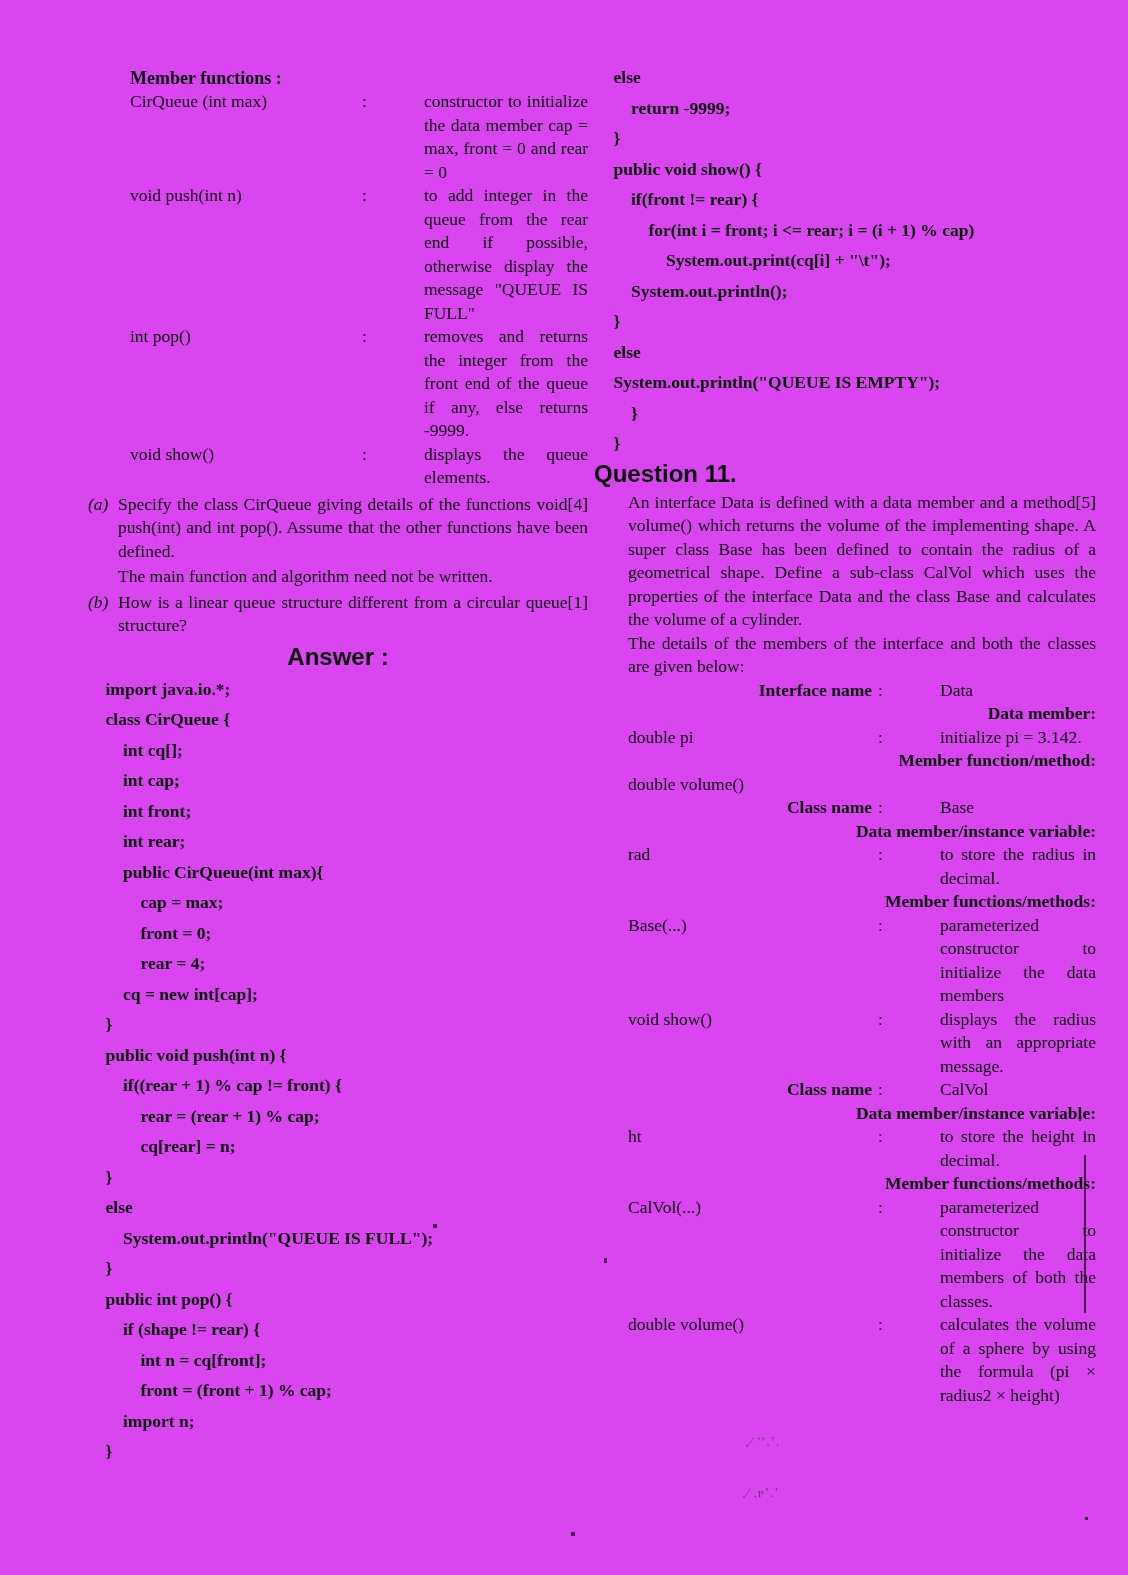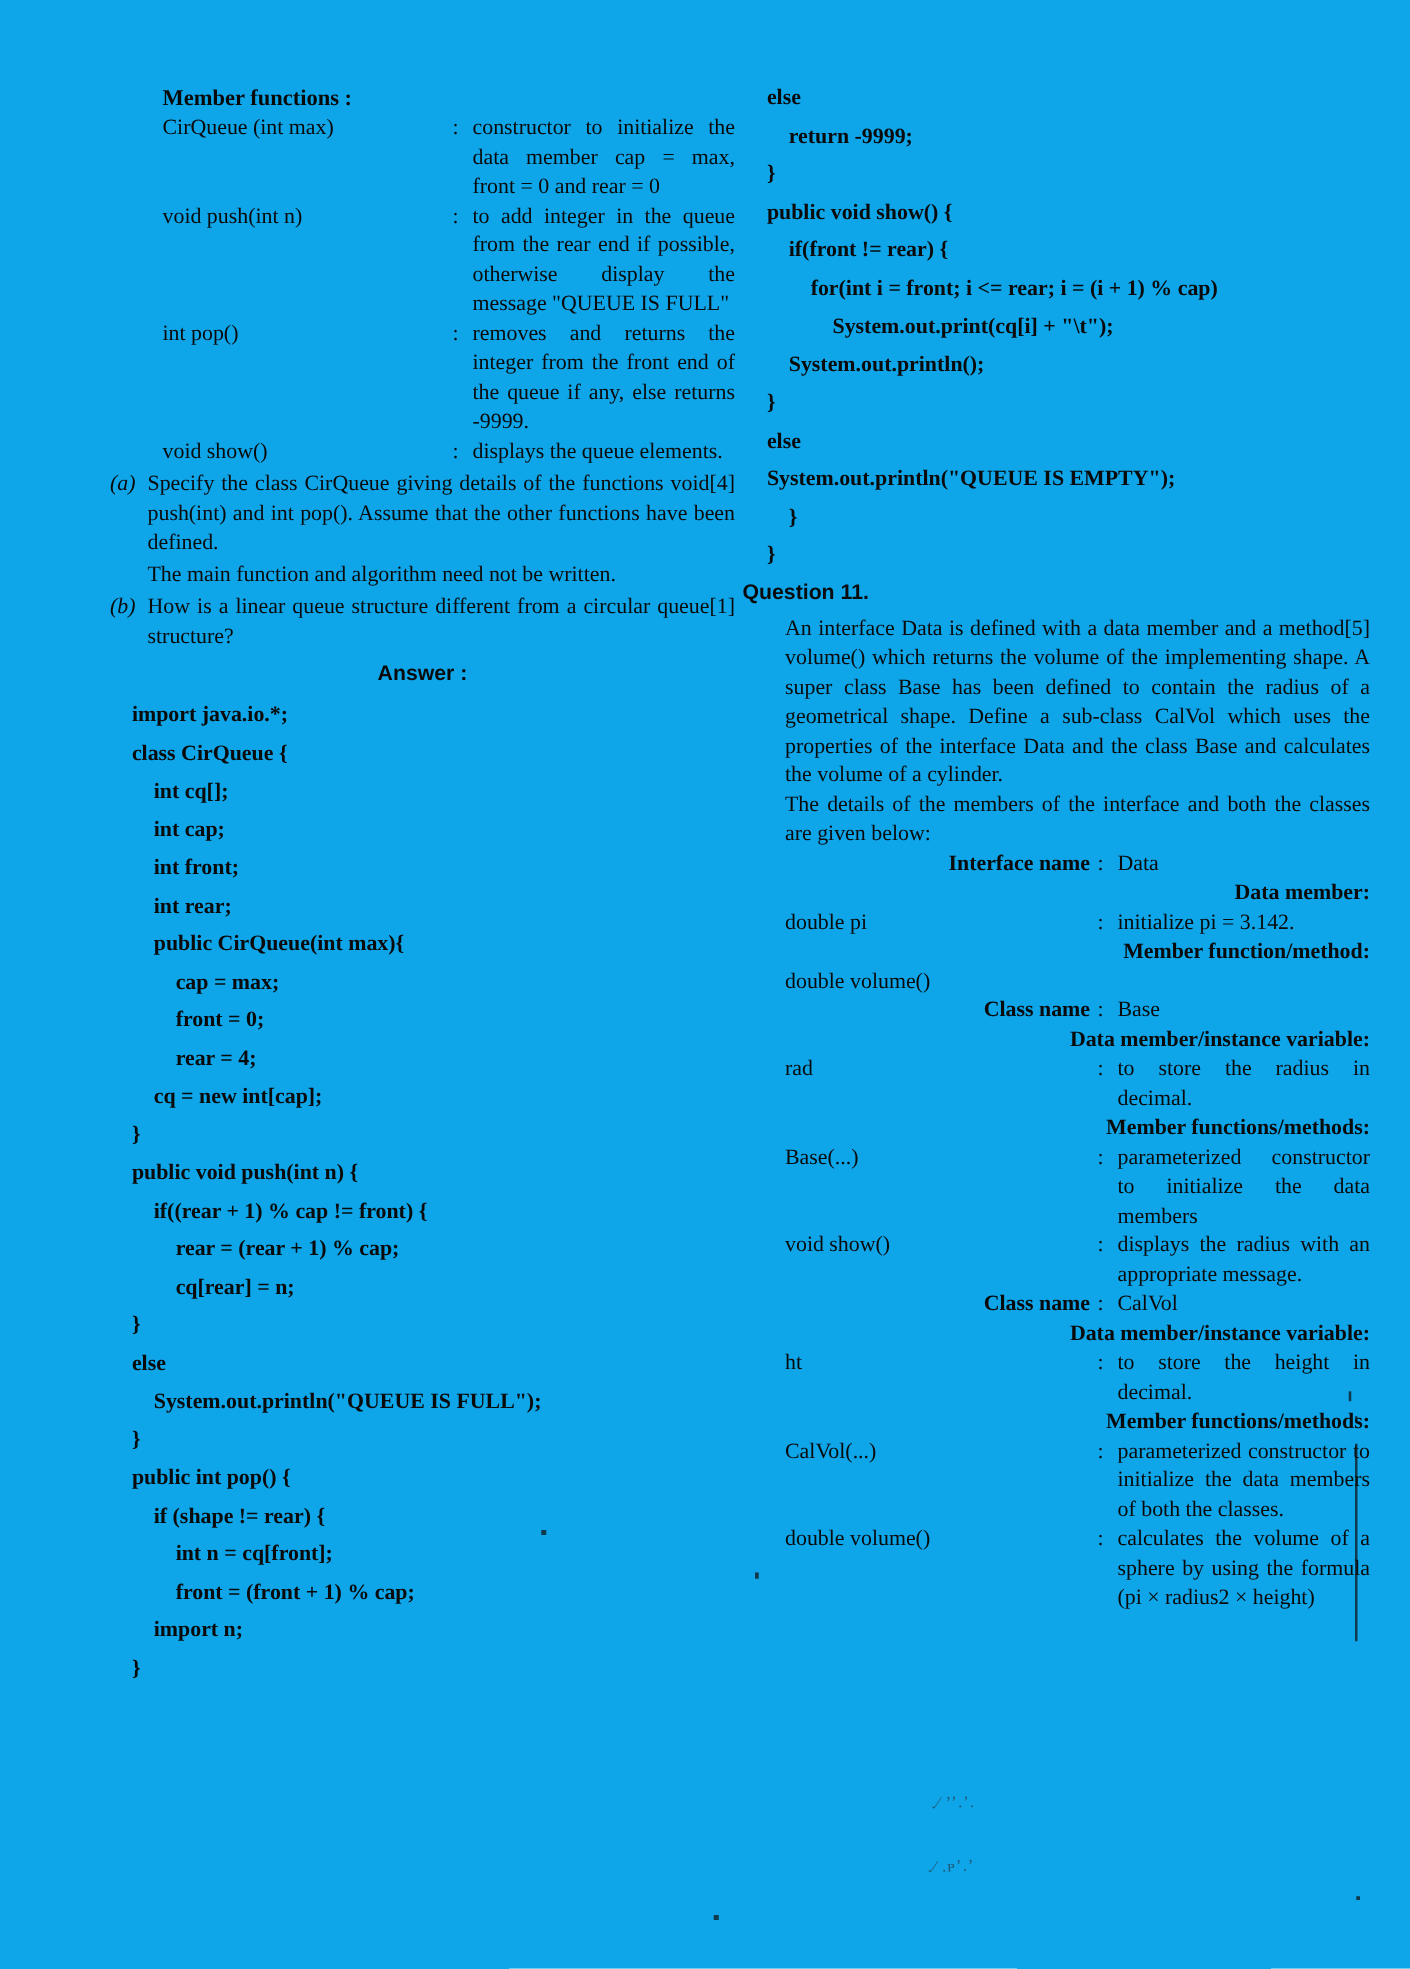--- a/index.html
+++ b/index.html
@@ -8,21 +8,21 @@
     background: #ffffff;
   }
   body {
     font-family: "Liberation Serif", "DejaVu Serif", serif;
     color: #0a0a0a;
   }
   #page {
     position: relative;
     width: 1128px;
     height: 1575px;
-    background: #0ea5e9;
+    background: #d946ef;
     overflow: hidden;
   }
   .col {
     position: absolute;
     top: 0;
   }
   #col-left  { left: 88px;  width: 500px; }
   #col-right { left: 596px; width: 500px; }
   .bold { font-weight: bold; text-align: right; }
 
@@ -39,20 +39,21 @@
   }
   .spec-c {
     grid-column: 2;
     width: 14px;
   }
   .spec-d {
     grid-column: 3;
     text-align: justify;
     text-align-last: left;
     hyphens: none;
+    margin-left: 46px;
   }
   .spec-full {
     grid-column: 1 / span 3;
     white-space: nowrap;
   }
 
   
   #spec-left { grid-template-columns: 232px 16px 1fr; }
   
   #spec-right { grid-template-columns: 250px 16px 1fr; }
@@ -80,21 +81,21 @@
     font-size: 17.5px;
     line-height: 23.5px;
     text-align: justify;
     text-align-last: left;
   }
 
   
   .head-sans {
     font-family: "Liberation Sans", "DejaVu Sans", sans-serif;
     font-weight: bold;
-    font-size: 17px;
+    font-size: 24px;
     line-height: 26px;
   }
 
   
   .code-line {
     font-size: 17.5px;
     line-height: 30.5px;
     white-space: pre;
     font-weight: bold;
   }

